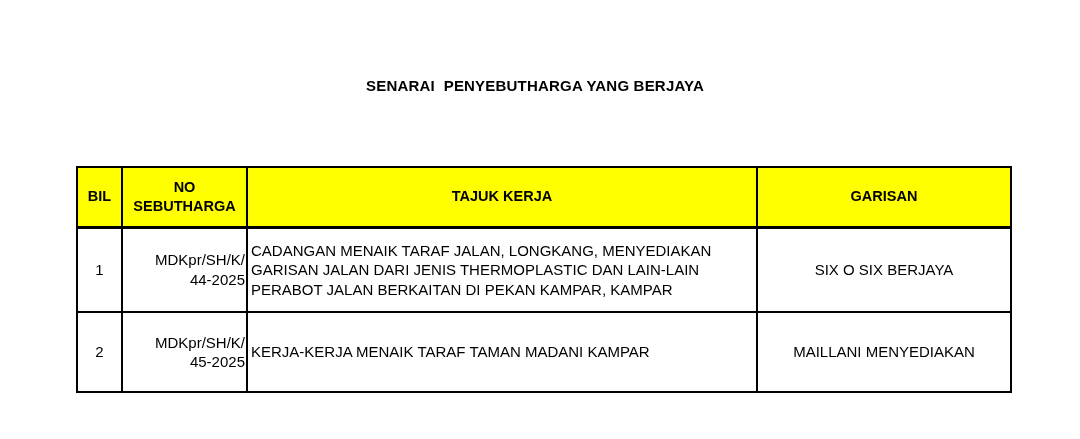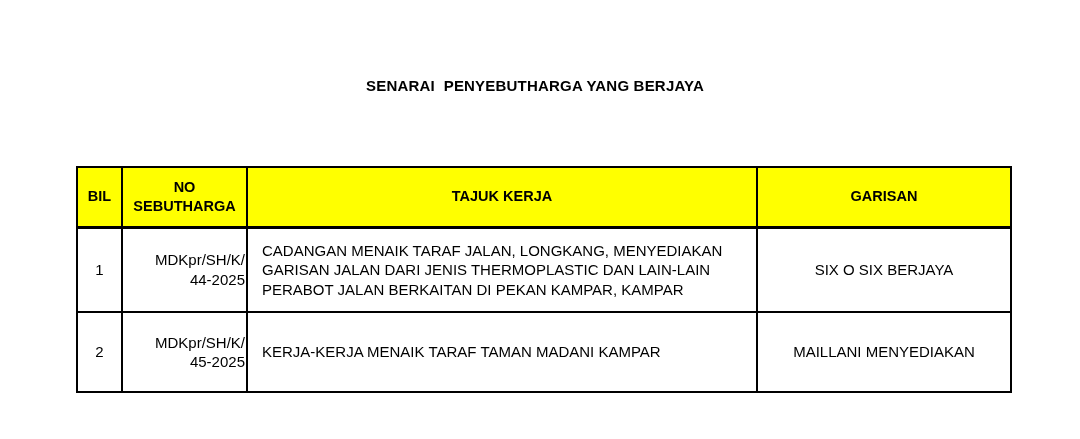--- a/index.html
+++ b/index.html
@@ -58,21 +58,21 @@
   }
   td.c-bil, td.c-no, td.c-syarikat {
     text-align: center;
   }
   td.c-no {
     white-space: pre-line;
     text-align: right;
   }
   td.c-tajuk {
     text-align: left;
-    padding: 0 4px 0 14px;
+    padding: 0 4px 0 3px;
     white-space: pre-line;
   }
 </style>
 </head>
 <body>
 
 <div class="doc-title">SENARAI  PENYEBUTHARGA YANG BERJAYA</div>
 
 <table class="quot-table">
   <colgroup>

